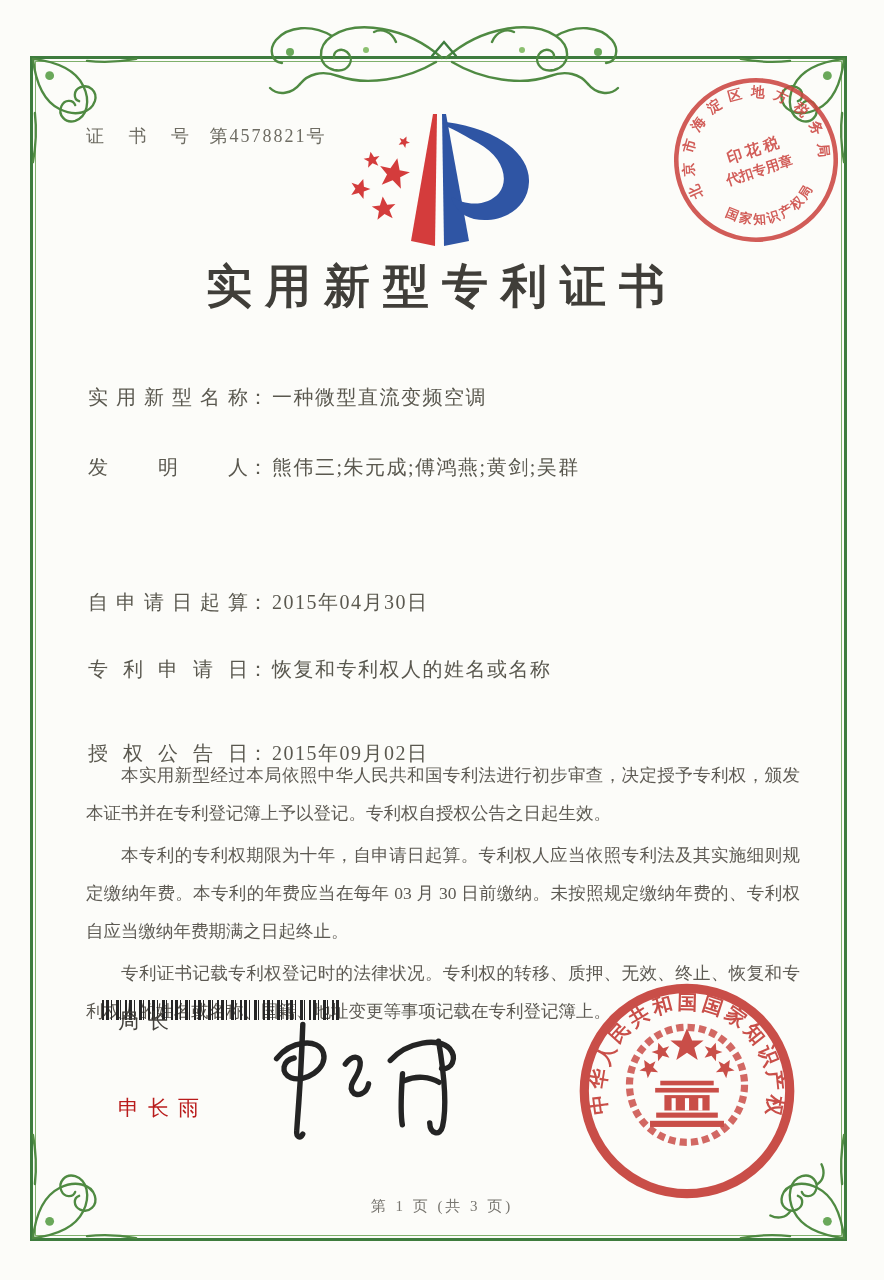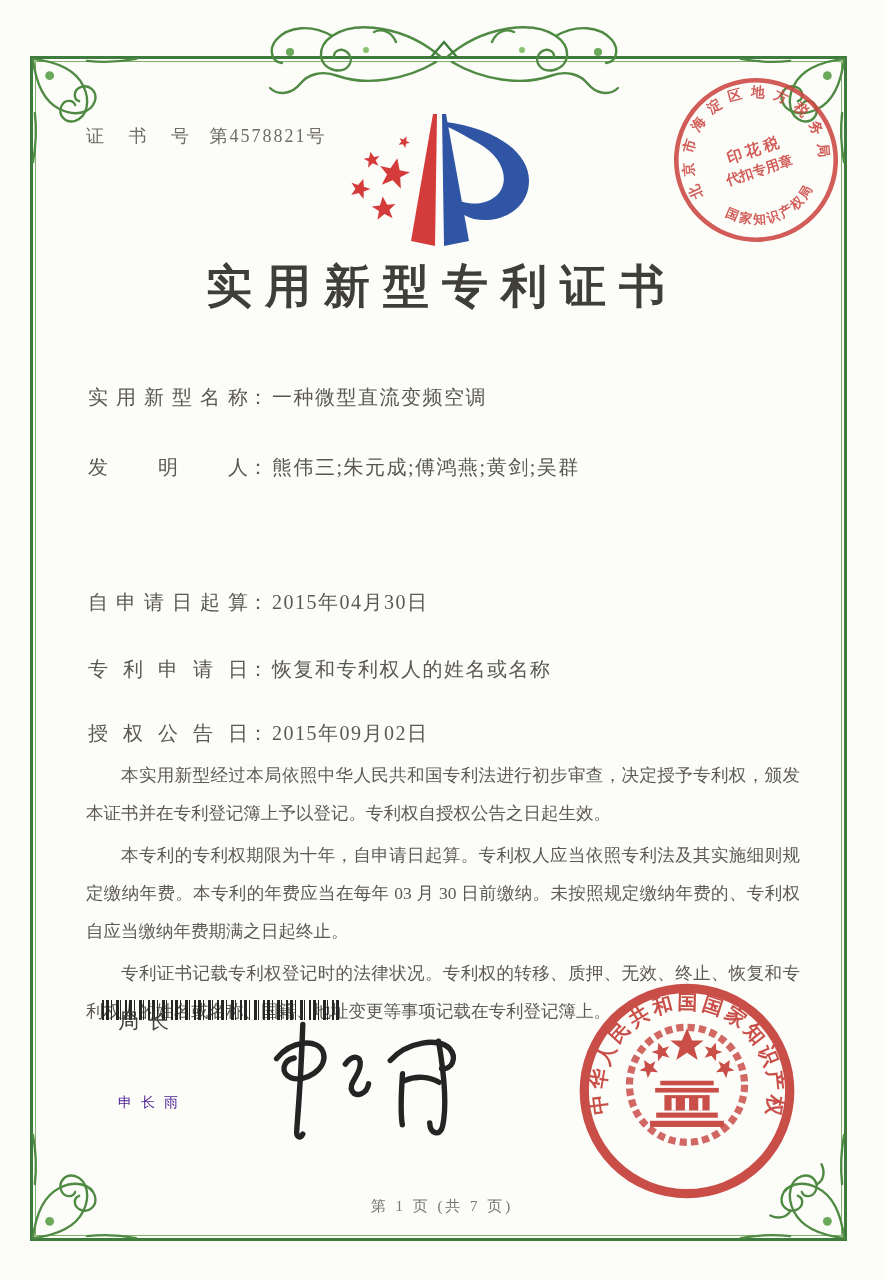--- a/index.html
+++ b/index.html
@@ -29,39 +29,39 @@
   .title {
     position:absolute; left:0; top:256px; width:100%; text-align:center;
     font-size:46px; font-weight:bold; color:#403e39; letter-spacing:13px;
   }
   
   .frow { position:absolute; left:88px; font-size:20px; color:#5a584f; white-space:nowrap; }
   .flabel { display:inline-block; width:160px; text-align:justify; text-align-last:justify; }
   .fcolon { margin-right:4px; }
   .fvalue { letter-spacing:1.5px; }
   .frow1 { top:384px; } .frow2 { top:454px; } .frow3 { top:522px; }
-  .frow4 { top:589px; } .frow5 { top:656px; } .frow6 { top:720px; }
+  .frow4 { top:589px; } .frow5 { top:656px; } .frow6 { top:740px; }
   
   .paras {
     position:absolute; left:86px; top:756px; width:714px;
     font-size:17.5px; line-height:38px; color:#5d5a53; text-align:justify;
   }
   .paras p { margin:0 0 4px 0; text-indent:2em; }
   
   .barcode {
     position:absolute; left:102px; top:1000px; width:238px; height:20px;
     background:repeating-linear-gradient(90deg,
       #262626 0 2px, transparent 2px 4px,
       #262626 4px 7px, transparent 7px 9px,
       #262626 9px 10px, transparent 10px 14px,
       #262626 14px 17px, transparent 17px 18px,
       #262626 18px 19px, transparent 19px 23px);
   }
   .director-title { position:absolute; left:118px; top:1007px; font-size:21px; letter-spacing:9px; color:#43413c; }
-  .director-name  { position:absolute; left:118px; top:1094px; font-size:14px; letter-spacing:9px; color:#4c1d95; }
+  .director-name  { position:absolute; left:118px; top:1094px; font-size:21px; letter-spacing:9px; color:#b91c1c; }
   .signature { position:absolute; left:248px; top:1016px; transform:rotate(-2deg); }
   
   .seal-top { position:absolute; left:664px; top:68px; transform:rotate(-18deg); opacity:.88; }
   .seal-bottom { position:absolute; left:574px; top:978px; opacity:.92; }
   .seal-date { position:absolute; left:556px; top:1140px; font-size:18px; letter-spacing:3px; color:#56544d; }
   .footer { position:absolute; left:0; top:1197px; width:100%; text-align:center;
             font-size:15px; letter-spacing:3px; color:#787670; }
 </style>
 </head>
 <body>
@@ -229,15 +229,15 @@
       <g fill="#fff">
         <rect x="95" y="117" width="4" height="12"></rect>
         <rect x="108" y="117" width="4" height="12"></rect>
         <rect x="121" y="117" width="4" height="12"></rect>
       </g>
       <rect x="80" y="131" width="60" height="5"></rect>
       <rect x="74" y="139" width="72" height="6"></rect>
     </g>
   </svg>
 
-  <div class="footer">第 1 页 (共 7 页)</div>
+  <div class="footer">第 1 页 (共 3 页)</div>
 
 </div>
 
 </body></html>

